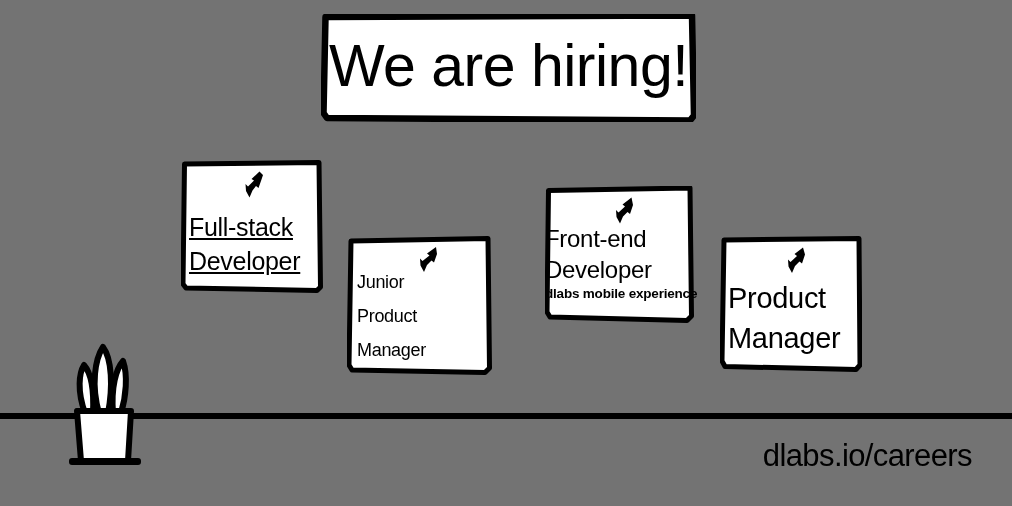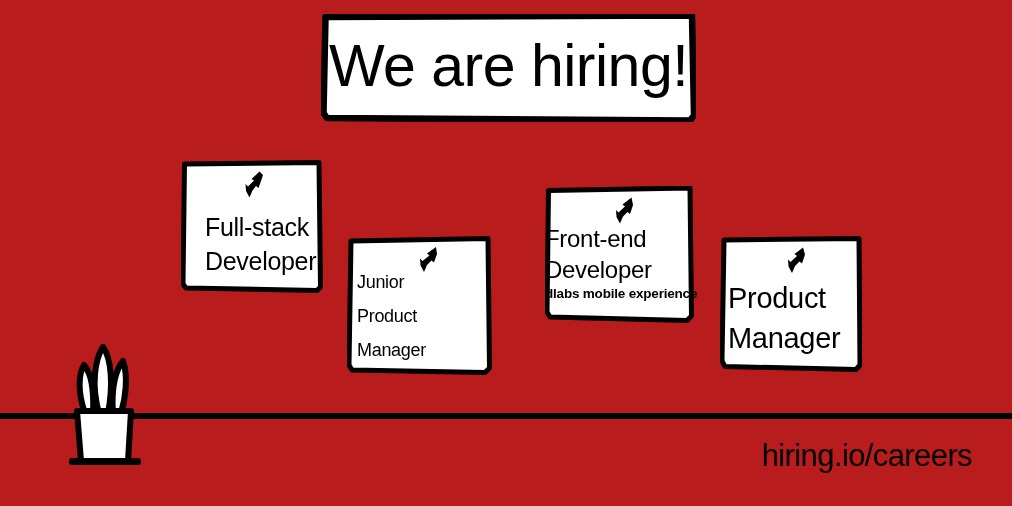--- a/index.html
+++ b/index.html
@@ -15,21 +15,21 @@
     font-family: "Liberation Sans", sans-serif;
     color: #000000;
   }
 
   .stage {
     position: absolute;
     left: 0;
     top: 0;
     width: 1012px;
     height: 506px;
-    background: #b91c1c;
+    background: #737373;
   }
 
   
   .banner {
     position: absolute;
     left: 321px;
     top: 14px;
     width: 375px;
     height: 108px;
   }
@@ -85,21 +85,21 @@
   .note-sub {
     display: block;
     white-space: nowrap;
     font-weight: 700;
     letter-spacing: -0.2px;
   }
 
   
   #note-fullstack { left: 181px; top: 160px; width: 142px; height: 133px; }
   #note-fullstack .note-pin { left: 58px; top: 9px; }
-  #note-fullstack .note-text { top: 50px; padding-left: 24px; }
+  #note-fullstack .note-text { top: 50px; padding-left: 8px; text-decoration: underline; }
   #note-fullstack .note-line { font-size: 25px; line-height: 34px; }
 
   
   #note-junior { left: 347px; top: 236px; width: 145px; height: 139px; }
   #note-junior .note-pin { left: 67px; top: 8px; }
   #note-junior .note-text { top: 29px; padding-left: 10px; }
   #note-junior .note-line { font-size: 18px; line-height: 34px; }
 
   
   #note-frontend { left: 545px; top: 186px; width: 149px; height: 137px; }
@@ -220,15 +220,15 @@
 
     <path d="M30,88 C22,66 24,48 29,40 C36,48 39,66 38,88 Z" fill="#ffffff" stroke="#000000" stroke-width="6" stroke-linejoin="round"></path>
     <path d="M44,88 C36,60 40,34 48,22 C57,34 58,62 53,88 Z" fill="#ffffff" stroke="#000000" stroke-width="6" stroke-linejoin="round"></path>
     <path d="M58,88 C56,62 61,44 68,36 C73,50 71,72 66,88 Z" fill="#ffffff" stroke="#000000" stroke-width="6" stroke-linejoin="round"></path>
 
     <path d="M22,86 L76,86 L73,136 L26,136 Z" fill="#ffffff" stroke="#000000" stroke-width="6" stroke-linejoin="round"></path>
 
     <rect x="14" y="133" width="72" height="7" fill="#000000" rx="3"></rect>
   </svg>
 
-  <div class="url">hiring.io/careers</div>
+  <div class="url">dlabs.io/careers</div>
 
 </div>
 
 </body></html>

